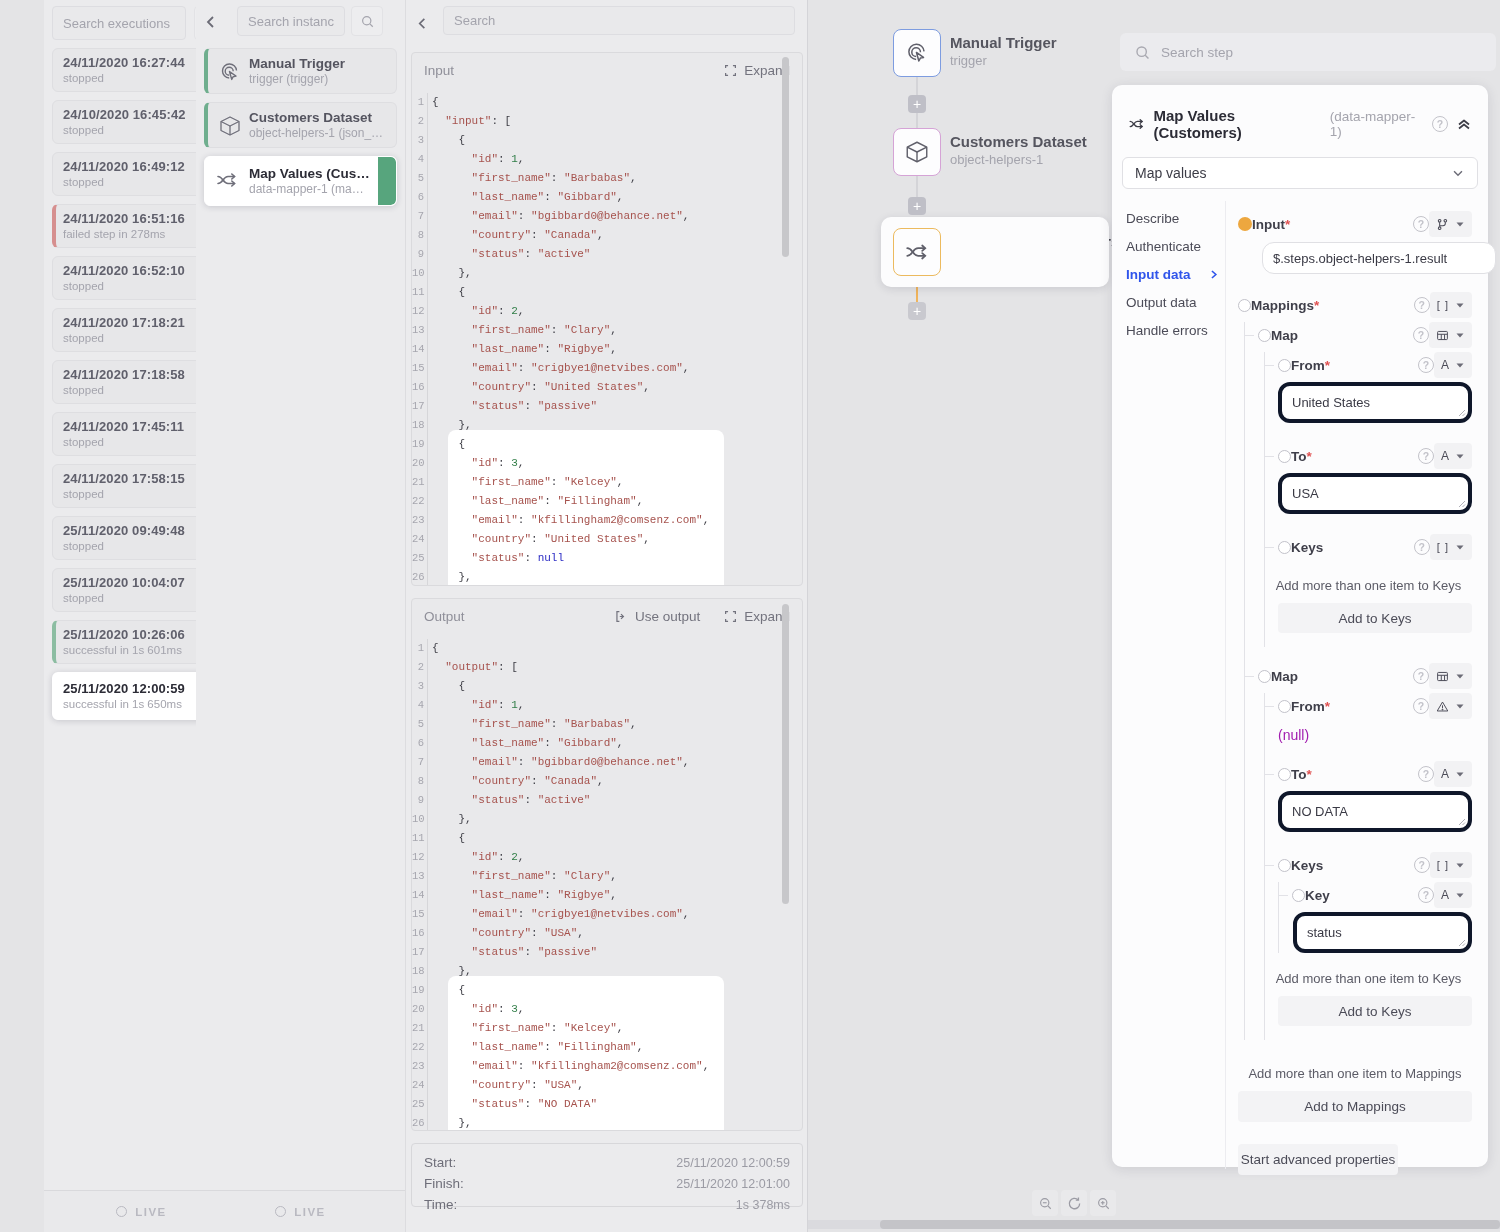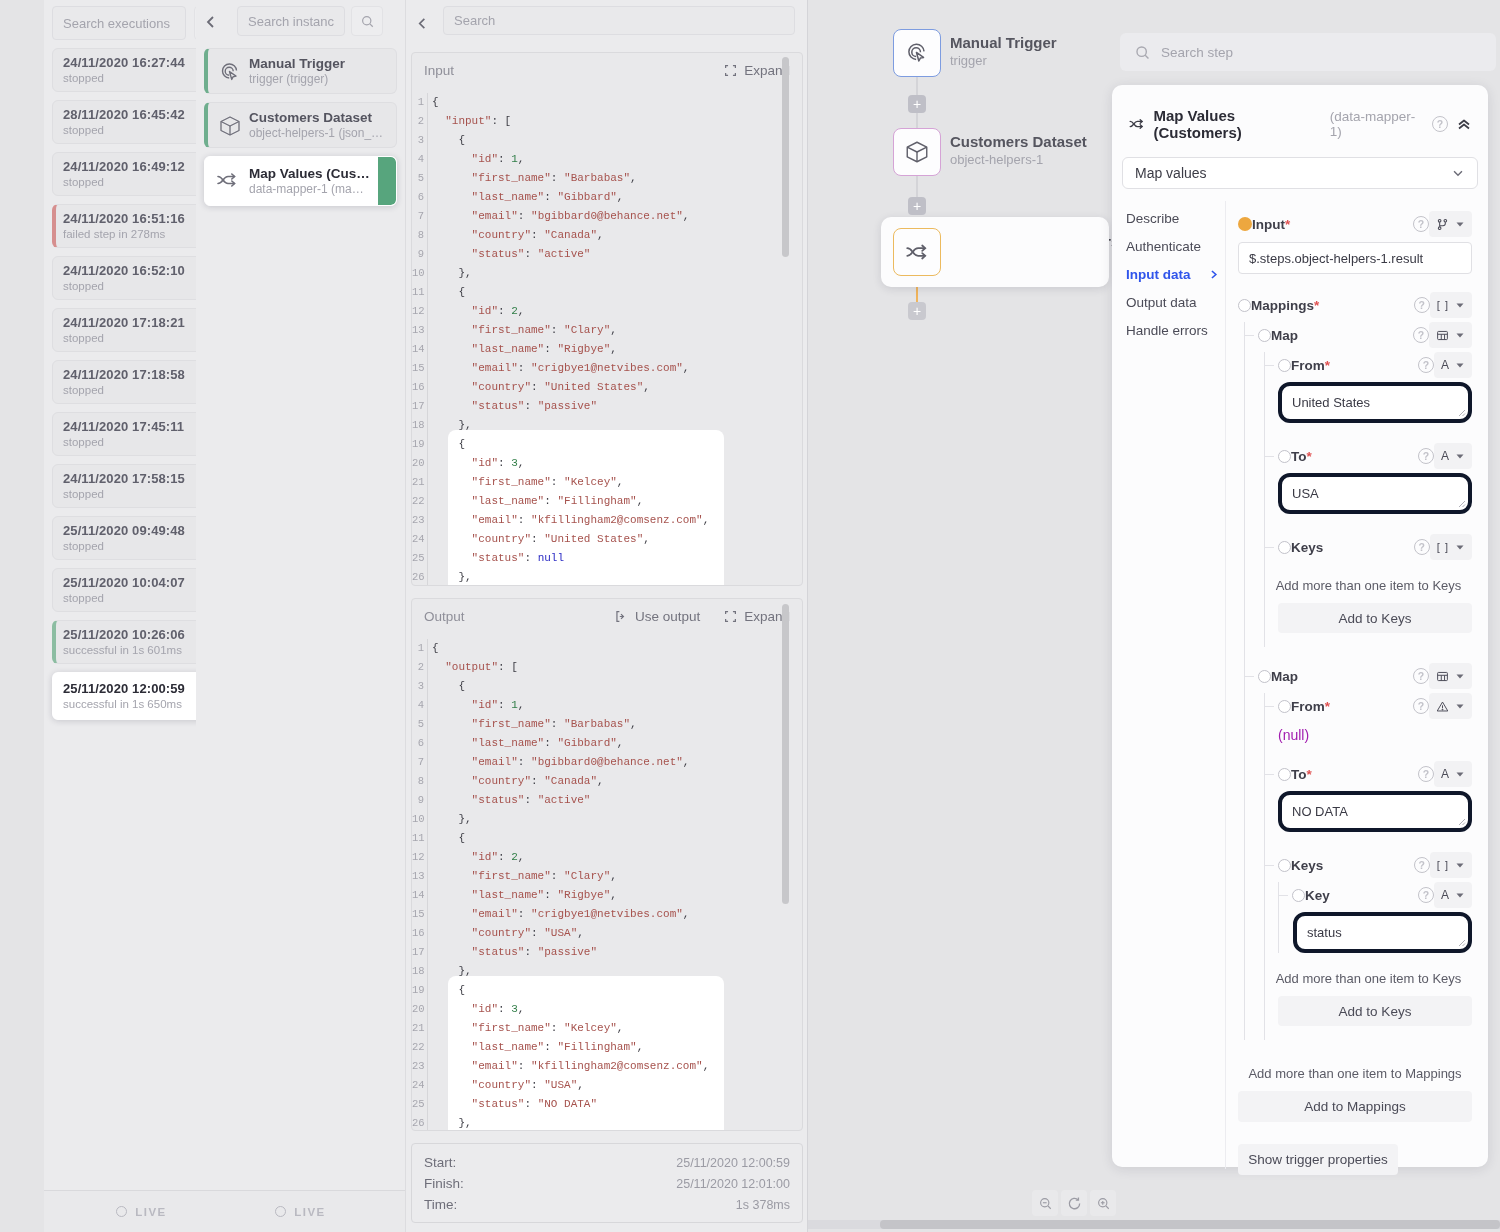--- a/index.html
+++ b/index.html
@@ -63,21 +63,21 @@
   .code-lines { position:relative; padding-top:6px; font-family:"Liberation Mono","DejaVu Sans Mono",monospace; font-size:11px; }
   .code-row { position:relative; display:flex; height:19px; line-height:19px; z-index:1; }
   .code-row .ln { width:16px; flex:0 0 16px; text-align:right; padding-right:3px; font-size:10.5px; color:#a6a6ae; border-right:1px solid #d6d6d9; }
   .code-row .lc { padding-left:4px; white-space:pre; color:#3c3c44; }
   .tok-s { color:#a6524d; } .tok-d { color:#2f7d46; } .tok-n { color:#2b2bc4; }
   .hl-box { position:absolute; left:36px; width:276px; background:#ffffff; border-radius:8px; z-index:0; }
   .code-scrollthumb { position:absolute; right:13px; width:7px; background:#c7c7ca; border-radius:4px; z-index:2; }
   #input-box .code-scrollthumb { top:4px; height:200px; }
   #output-box .code-scrollthumb { top:5px; height:300px; }
 
-  .io-summary { position:absolute; left:5px; top:1143px; width:392px; height:80px; border:1px solid #d7d7da; border-radius:4px; padding:8px 12px; }
+  .io-summary { position:absolute; left:5px; top:1143px; width:392px; height:64px; border:1px solid #d7d7da; border-radius:4px; padding:8px 12px; }
   .sum-row { display:flex; justify-content:space-between; align-items:center; height:21px; }
   .sum-label { font-size:13.5px; color:#6e6e79; }
   .sum-value { font-size:12.5px; color:#9b9ba4; }
 
   
   #canvas { position:absolute; left:808px; top:0; width:692px; height:1232px; background:#e4e4e6; }
   .node-icon { position:absolute; left:85px; width:48px; height:48px; background:#fdfdfe; border-radius:8px; display:flex; align-items:center; justify-content:center; color:#5f5f6a; cursor:pointer; z-index:2; }
   .node-title { position:absolute; left:142px; font-size:15px; font-weight:700; color:#55555f; white-space:nowrap; }
   .node-sub { position:absolute; left:142px; font-size:13px; color:#a4a4ad; white-space:nowrap; }
   .conn { position:absolute; left:108px; width:2px; background:#d4d4d8; }
@@ -114,21 +114,21 @@
   .flabel { font-weight:700; color:#3f3f4a; }
   .req { color:#e05252; font-style:normal; font-weight:700; }
   .radio { width:13px; height:13px; flex:0 0 13px; border:1.5px solid #c2c2ca; border-radius:50%; background:#fff; cursor:pointer; }
   .dot-orange { width:14px; height:14px; flex:0 0 14px; border-radius:50%; background:#eda73f; }
   .frow .help { margin-left:auto; }
   .type-btn { display:flex; align-items:center; gap:6px; height:26px; padding:0 7px; background:#f2f2f4; border:none; border-radius:4px; color:#4b4b57; font-size:12px; cursor:pointer; font-family:inherit; }
   .type-btn .car { color:#6b6b76; }
   .glyph-a { font-size:12px; font-weight:400; color:#4b4b57; }
   .glyph-arr { font-size:11px; letter-spacing:1px; color:#4b4b57; }
 
-  .text-input { width:100%; height:32px; margin-top:5px; border:1px solid #e0e0e4; border-radius:4px; background:#fff; padding:0 10px; font-size:13px; color:#3a3a45; font-family:inherit; }
+  .text-input { width:100%; height:32px; margin-top:5px; border:1px solid #e0e0e4; border-radius:12px; background:#fff; padding:0 10px; font-size:13px; color:#3a3a45; font-family:inherit;margin-left:24px; }
   .tarea { position:relative; border:4px solid #0f172a; border-radius:12px; background:#fff; padding:9px 10px; font-size:13px; color:#3a3a45; min-height:37px; margin-top:4px; cursor:text; }
   .tarea .rsz { position:absolute; right:2px; bottom:2px; color:#b0b0b8; }
 
   .tree1 { border-left:1px solid #e2e2e7; margin-left:6px; padding-left:0px; margin-top:4px; }
   .tree1 > .frow::before, .tree2 > .frow::before, .tree3 > .frow::before { content:""; width:9px; height:1px; background:#e2e2e7; margin-right:4px; flex:0 0 9px; }
   .tree2 { border-left:1px solid #e2e2e7; margin-left:19px; margin-top:4px; padding-bottom:14px; }
   .tree2 .pad { padding-left:13px; }
   .tree3 { border-left:1px solid #e2e2e7; margin-left:13px; margin-top:4px; }
   .tree3 .pad { padding-left:14px; }
   .null-text { color:#a21caf; padding:8px 0 4px 13px; font-size:14px; }
@@ -148,21 +148,21 @@
           <circle cx="9" cy="9" r="5.5"></circle>
           <line x1="13.2" y1="13.2" x2="17" y2="17"></line>
         </svg>
     </button>
     <div class="exec-list">
         <div class="exec-item state-stopped">
           <div class="ts">24/11/2020 16:27:44</div>
           <div class="st">stopped</div>
         </div>
         <div class="exec-item state-stopped">
-          <div class="ts">28/11/2020 16:45:42</div>
+          <div class="ts">24/10/2020 16:45:42</div>
           <div class="st">stopped</div>
         </div>
         <div class="exec-item state-stopped">
           <div class="ts">24/11/2020 16:49:12</div>
           <div class="st">stopped</div>
         </div>
         <div class="exec-item state-failed">
           <div class="ts">24/11/2020 16:51:16</div>
           <div class="st">failed step in 278ms</div>
         </div>
@@ -868,18 +868,18 @@
             </div>
             <div class="hint">Add more than one item to Keys</div>
             <div class="pad">
               <button class="gray-btn">Add to Keys</button>
             </div>
           </div>
         </div>
 
         <div class="hint" style="margin-top:26px;">Add more than one item to Mappings</div>
         <button class="gray-btn" style="height:31px;">Add to Mappings</button>
-        <button class="gray-btn adv">Show trigger properties</button>
+        <button class="gray-btn adv">Start advanced properties</button>
       </div>
     </div>
   </div>
 
 </div>
 
 </body></html>

